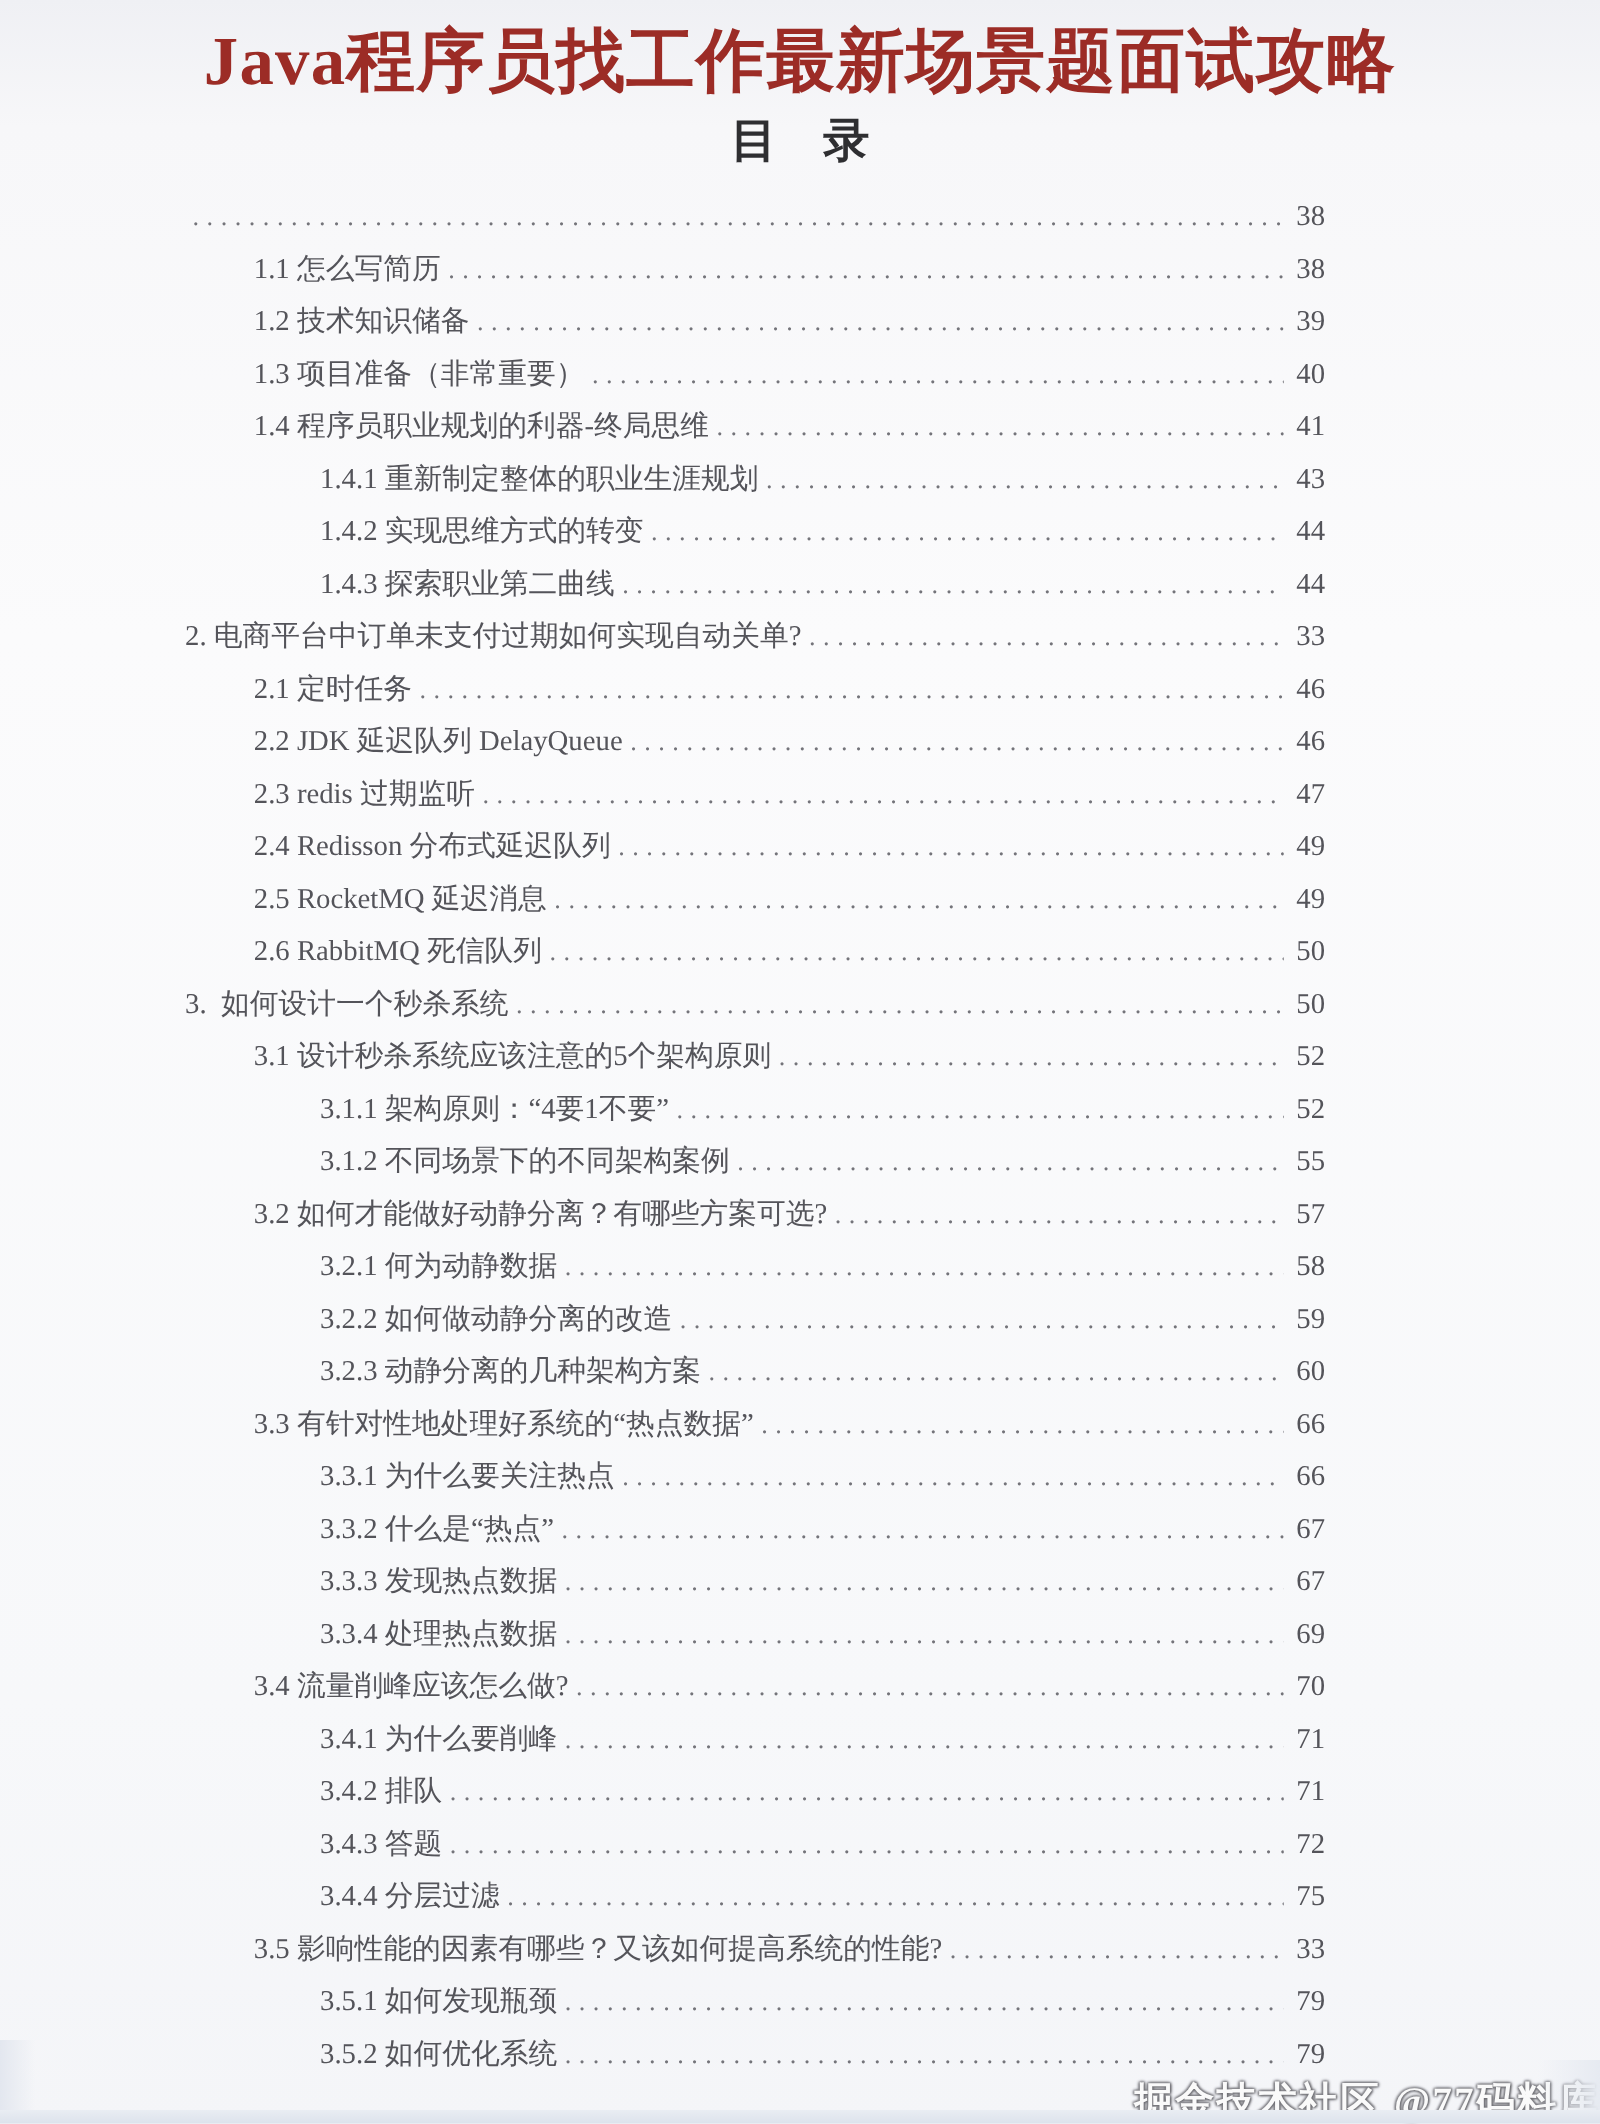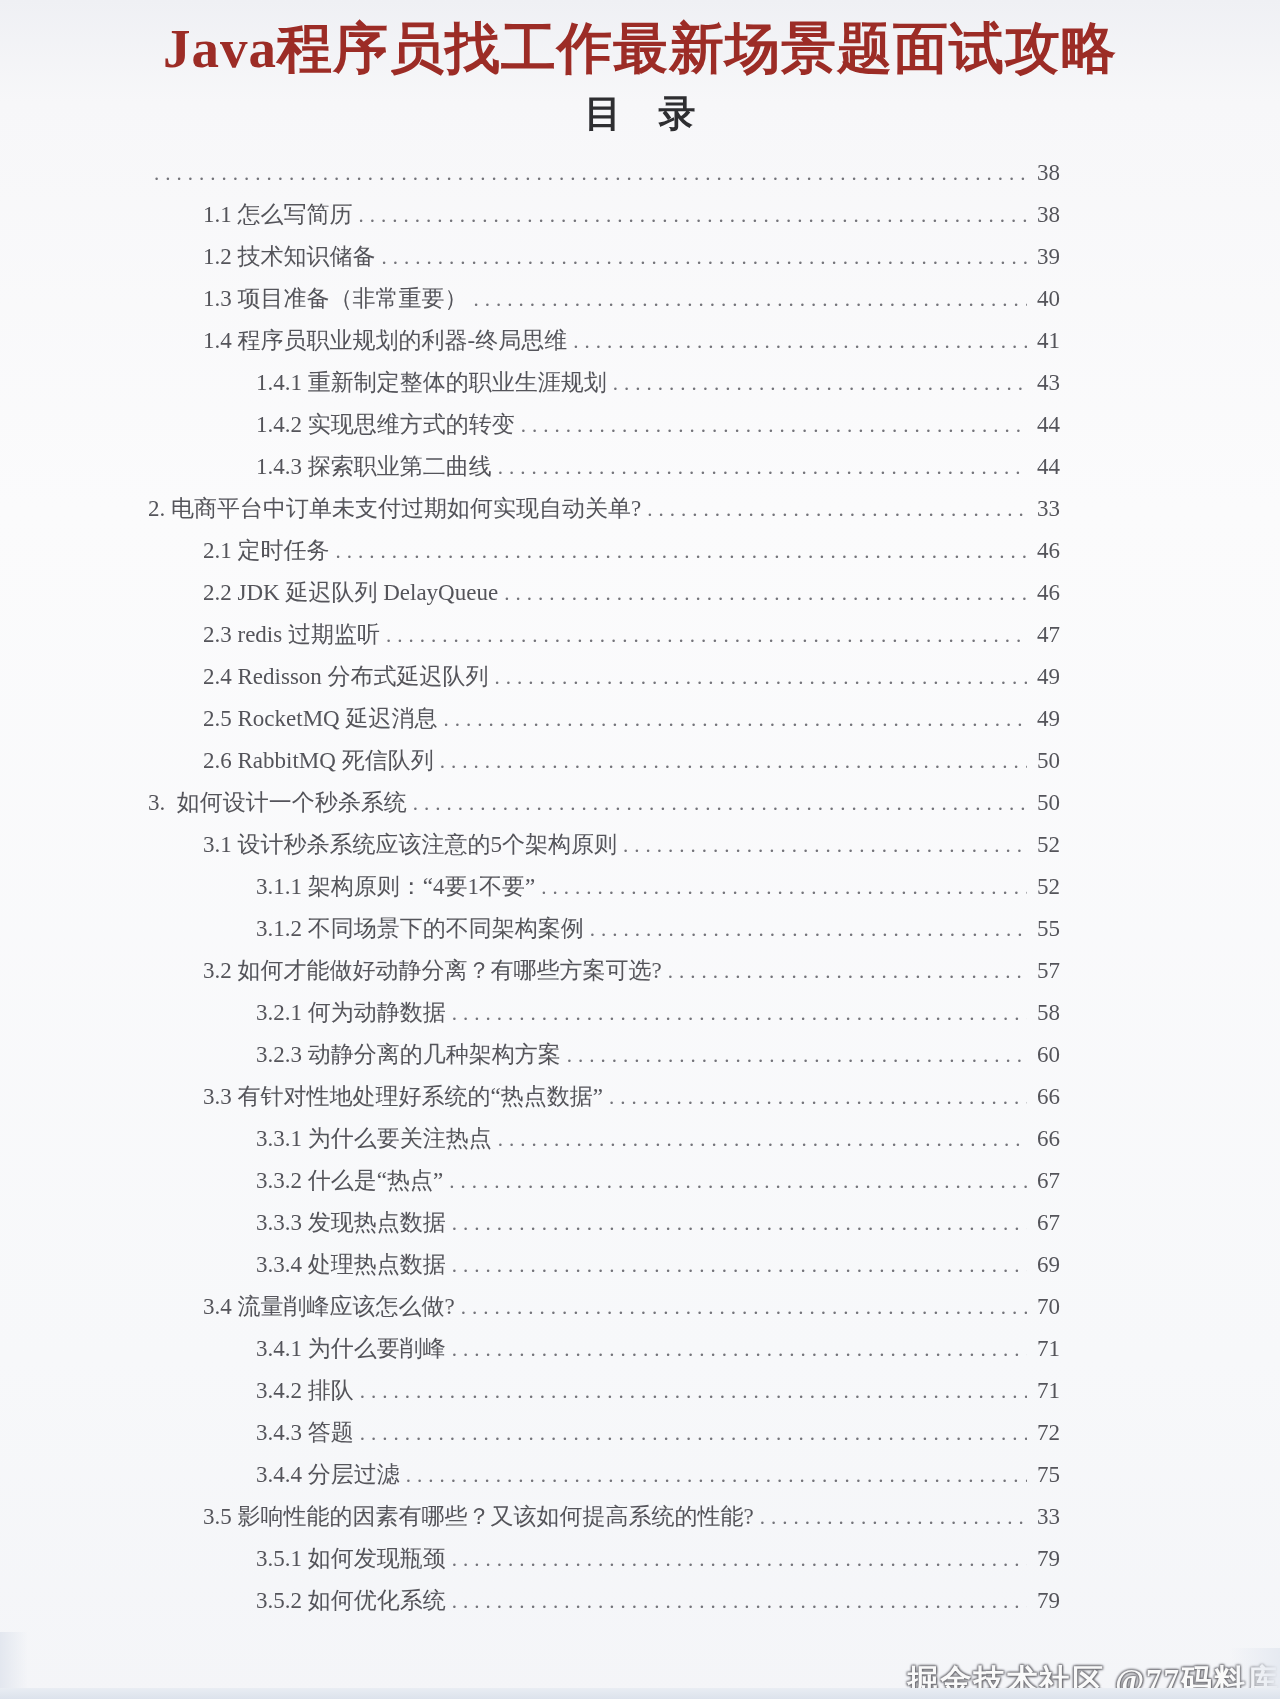--- a/index.html
+++ b/index.html
@@ -225,20 +225,25 @@
     <span class="toc-dots"></span>
     <span class="toc-page">57</span>
   </div>
 
   <div class="toc-row level-3">
     <span class="toc-label">3.2.1 何为动静数据</span>
     <span class="toc-dots"></span>
     <span class="toc-page">58</span>
   </div>
 
+  <div class="toc-row level-3">
+    <span class="toc-label">3.2.2 如何做动静分离的改造</span>
+    <span class="toc-dots"></span>
+    <span class="toc-page">59</span>
+  </div>
 
   <div class="toc-row level-3">
     <span class="toc-label">3.2.3 动静分离的几种架构方案</span>
     <span class="toc-dots"></span>
     <span class="toc-page">60</span>
   </div>
 
   <div class="toc-row level-2">
     <span class="toc-label">3.3 有针对性地处理好系统的“热点数据”</span>
     <span class="toc-dots"></span>

